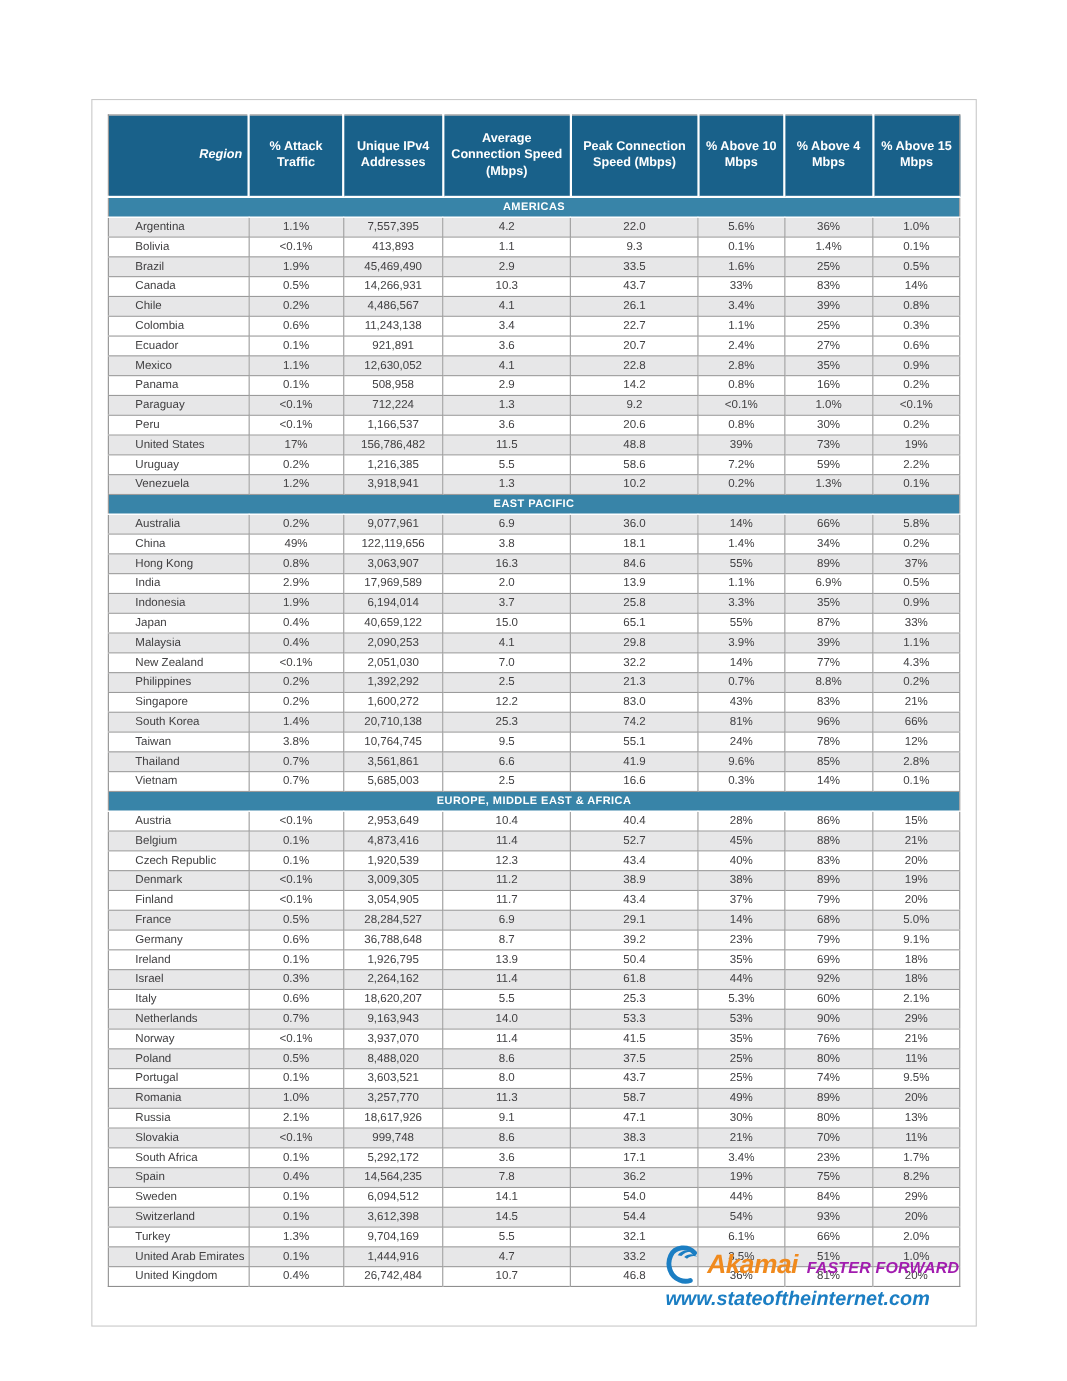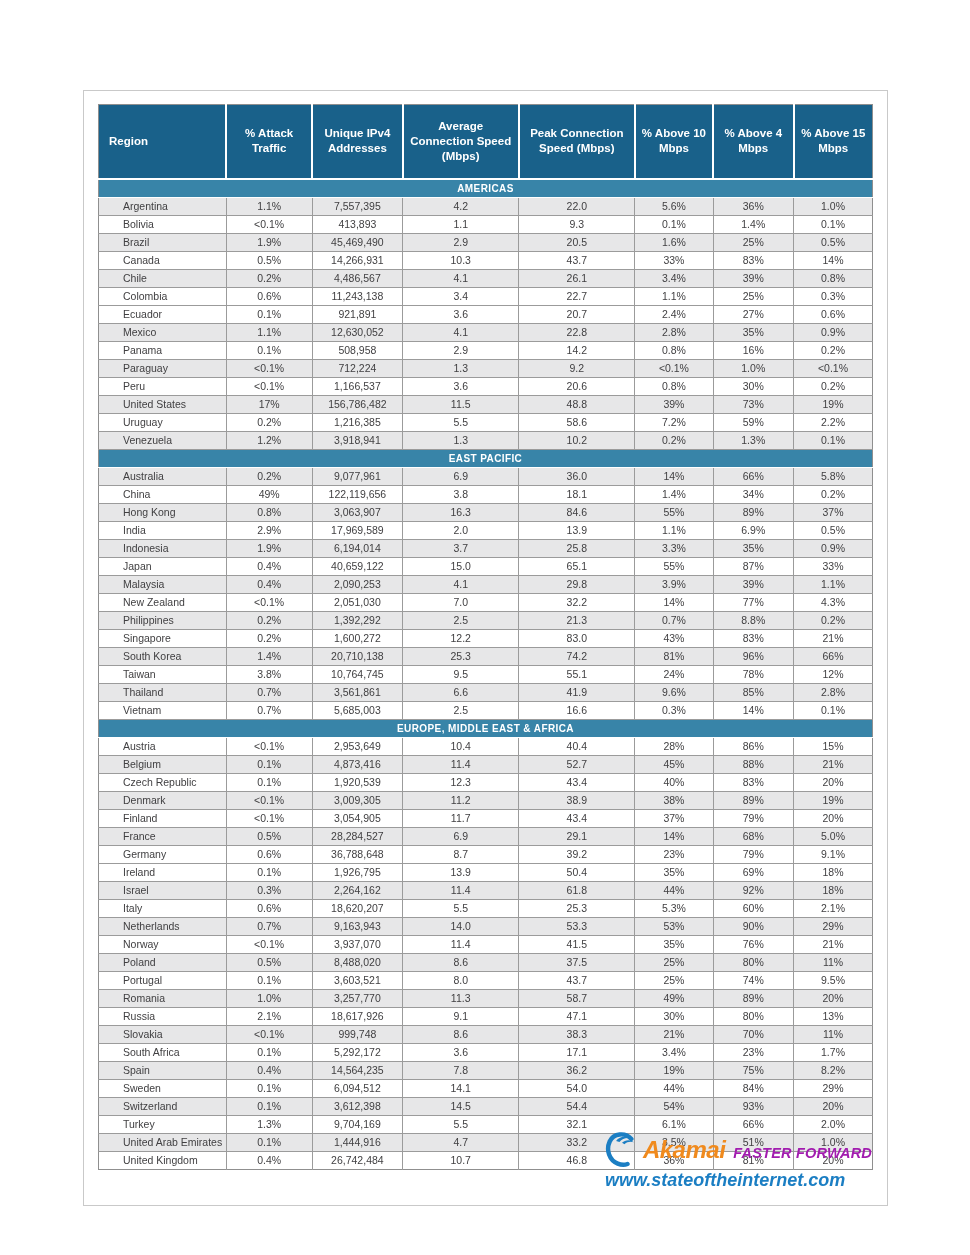--- a/index.html
+++ b/index.html
@@ -21,21 +21,21 @@
   }
   thead th {
     background: var(--header-bg, #19618a);
     color: #ffffff; font-weight: bold; font-size: 11.5px; line-height: 1.3;
     text-align: center; vertical-align: middle;
     height: 74px; padding: 4px 5px;
     border-right: 2px solid #ffffff;
     border-bottom: 2px solid #ffffff;
   }
   thead th:last-child { border-right: none; }
-  thead th.col-region { text-align: left; padding-left: 10px; }
+  thead th.col-region { text-align: right; padding-left: 10px; font-style: italic; }
   tr.section td {
     background: var(--section-bg, #3884a8);
     color: #ffffff; font-weight: bold; font-size: 10px; letter-spacing: 0.4px;
     padding: 3px 8px; height: 17px;
     border-bottom: 1px solid #ffffff;
   }
   tbody td {
     font-size: 10.5px; color: #414042; line-height: 11px;
     text-align: center; padding: 3px 4px; height: 17px;
     border-right: 1px solid #9b9b9b;
@@ -119,21 +119,21 @@
             <td>9.3</td>
             <td>0.1%</td>
             <td>1.4%</td>
             <td>0.1%</td>
           </tr>
           <tr class="shaded">
             <td class="region">Brazil</td>
             <td>1.9%</td>
             <td>45,469,490</td>
             <td>2.9</td>
-            <td>20.5</td>
+            <td>33.5</td>
             <td>1.6%</td>
             <td>25%</td>
             <td>0.5%</td>
           </tr>
           <tr>
             <td class="region">Canada</td>
             <td>0.5%</td>
             <td>14,266,931</td>
             <td>10.3</td>
             <td>43.7</td>

